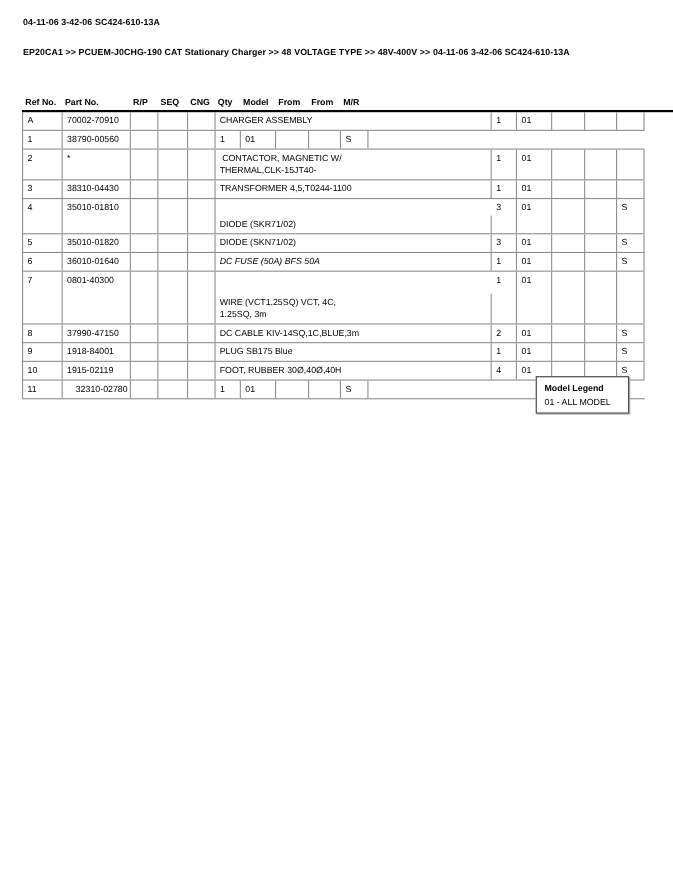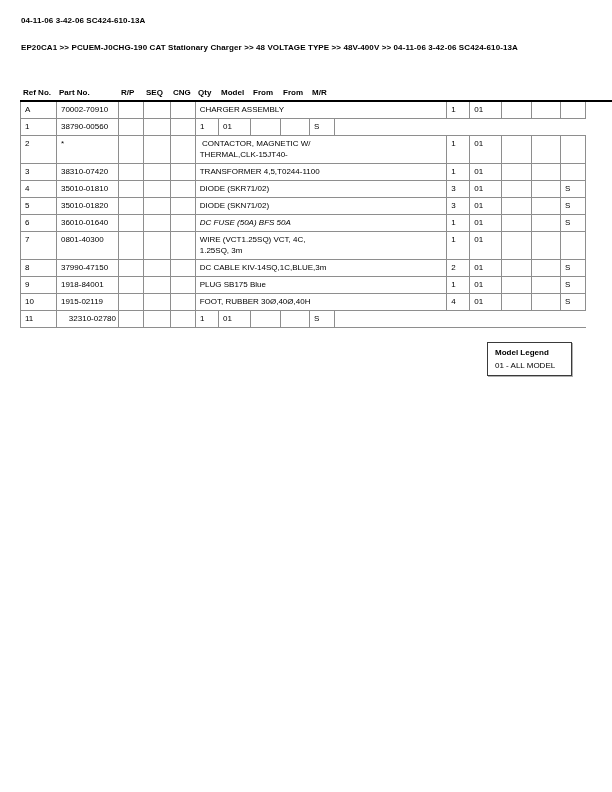--- a/index.html
+++ b/index.html
@@ -111,40 +111,40 @@
           <div class="desc-line">THERMAL,CLK-15JT40-</div>
         </div>
         <div class="tcell" style="width: 23px;">1</div>
         <div class="tcell" style="width: 32px;">01</div>
         <div class="tcell" style="width: 30px;"></div>
         <div class="tcell" style="width: 29px;"></div>
         <div class="tcell" style="width: 25px;"></div>
       </div>
       <div class="trow">
         <div class="tcell" style="width: 36px;">3</div>
-        <div class="tcell" style="width: 62px;">38310-07420</div>
+        <div class="tcell" style="width: 62px;">38310-04430</div>
         <div class="tcell" style="width: 25px;"></div>
         <div class="tcell" style="width: 27px;"></div>
         <div class="tcell" style="width: 25px;"></div>
         <div class="tcell" style="width: 252px;">
           <div class="desc-line">TRANSFORMER 4,5,T0244-1100</div>
         </div>
         <div class="tcell" style="width: 23px;">1</div>
         <div class="tcell" style="width: 32px;">01</div>
         <div class="tcell" style="width: 30px;"></div>
         <div class="tcell" style="width: 29px;"></div>
         <div class="tcell" style="width: 25px;"></div>
       </div>
       <div class="trow">
         <div class="tcell" style="width: 36px;">4</div>
         <div class="tcell" style="width: 62px;">35010-01810</div>
         <div class="tcell" style="width: 25px;"></div>
         <div class="tcell" style="width: 27px;"></div>
         <div class="tcell" style="width: 25px;"></div>
-        <div class="tcell" style="width: 252px;">
+        <div class="tcell" style="width: 252px; margin-top: 15px;">
           <div class="desc-line">DIODE (SKR71/02)</div>
         </div>
         <div class="tcell" style="width: 23px;">3</div>
         <div class="tcell" style="width: 32px;">01</div>
         <div class="tcell" style="width: 30px;"></div>
         <div class="tcell" style="width: 29px;"></div>
         <div class="tcell" style="width: 25px;">S</div>
       </div>
       <div class="trow">
         <div class="tcell" style="width: 36px;">5</div>
@@ -175,21 +175,21 @@
         <div class="tcell" style="width: 30px;"></div>
         <div class="tcell" style="width: 29px;"></div>
         <div class="tcell" style="width: 25px;">S</div>
       </div>
       <div class="trow">
         <div class="tcell" style="width: 36px;">7</div>
         <div class="tcell" style="width: 62px;">0801-40300</div>
         <div class="tcell" style="width: 25px;"></div>
         <div class="tcell" style="width: 27px;"></div>
         <div class="tcell" style="width: 25px;"></div>
-        <div class="tcell" style="width: 252px;">
+        <div class="tcell" style="width: 252px; margin-top: 20px;">
           <div class="desc-line">WIRE (VCT1.25SQ) VCT, 4C,</div>
           <div class="desc-line">1.25SQ, 3m</div>
         </div>
         <div class="tcell" style="width: 23px;">1</div>
         <div class="tcell" style="width: 32px;">01</div>
         <div class="tcell" style="width: 30px;"></div>
         <div class="tcell" style="width: 29px;"></div>
         <div class="tcell" style="width: 25px;"></div>
       </div>
       <div class="trow">

